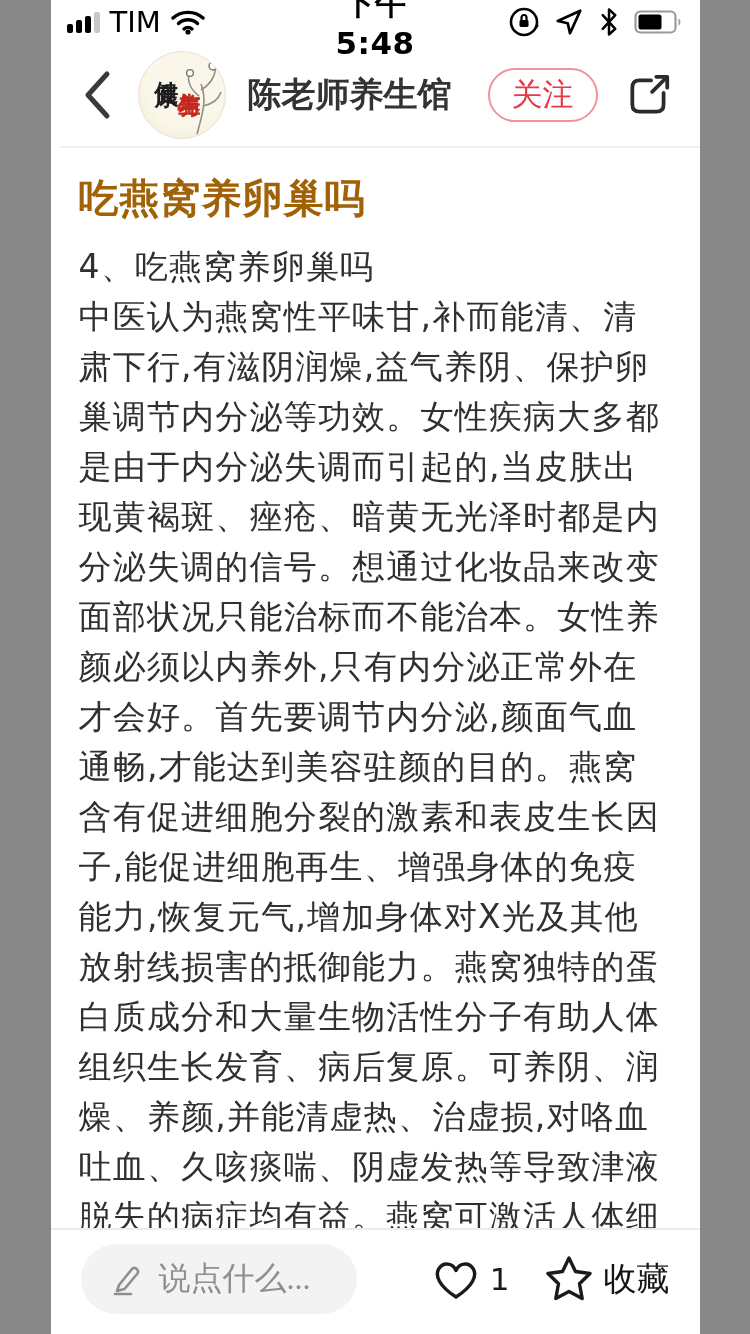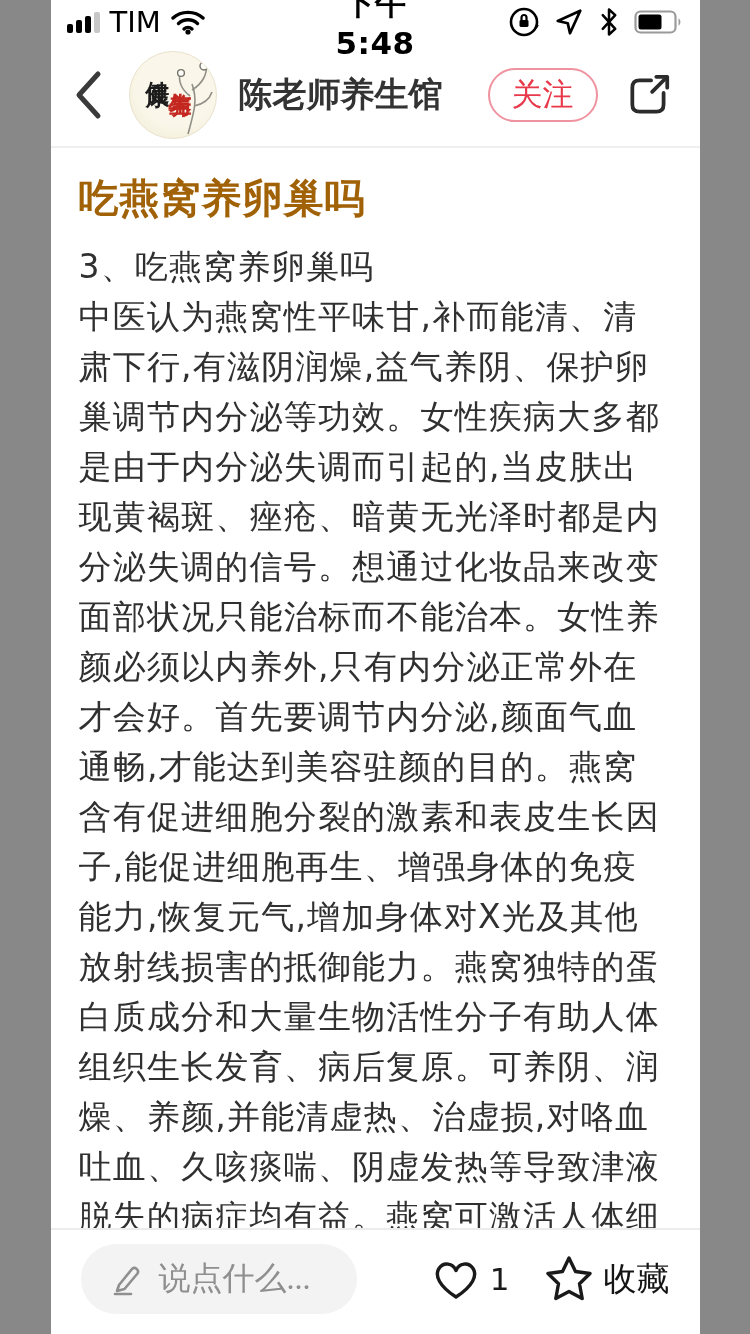--- a/index.html
+++ b/index.html
@@ -27,20 +27,21 @@
   .sig { display:flex; align-items:flex-end; gap:3px; height:22px; }
   .sig span { width:6px; border-radius:2px; background:#000; display:block; }
   .sig .s1{height:9px;} .sig .s2{height:13px;} .sig .s3{height:17px;} .sig .s4{height:21px; background:#c8c8c8;}
   
   .header {
     height: 104px;
     display: flex; align-items: center;
     padding: 0 26px 0 22px;
     background: #fff;
     border-bottom: 2px solid #efefef;
+    margin-left: 9px;
   }
   .back-btn { width: 44px; height: 60px; display:flex; align-items:center; cursor:pointer; }
   .avatar {
     width: 88px; height: 88px; border-radius: 50%;
     background: radial-gradient(circle at 55% 40%, #faf7ea 55%, #f0ead2 100%);
     margin-left: 12px;
     position: relative; overflow: hidden;
     border: 1px solid #e9e2cc;
     cursor: pointer;
     flex: none;
@@ -197,21 +198,21 @@
       <svg width="50" height="50" viewBox="0 0 48 48">
         <path d="M26 10 H15 q-7 0 -7 7 v16 q0 7 7 7 h16 q7 0 7 -7 V22" fill="none" stroke="#2b2b2b" stroke-width="3.6" stroke-linecap="round"></path>
         <path d="M27 21 L41 7" fill="none" stroke="#2b2b2b" stroke-width="3.6" stroke-linecap="round"></path>
         <path d="M31 6.5 h10.5 v10.5" fill="none" stroke="#2b2b2b" stroke-width="3.6" stroke-linecap="round" stroke-linejoin="round"></path>
       </svg>
     </div>
   </div>
 
   <div class="article">
     <h1 class="article-title">吃燕窝养卵巢吗</h1>
-    <div class="article-sub">3、吃燕窝养卵巢吗</div>
+    <div class="article-sub">4、吃燕窝养卵巢吗</div>
     <div class="article-body">中医认为燕窝性平味甘,补而能清、清肃下行,有滋阴润燥,益气养阴、保护卵巢调节内分泌等功效。女性疾病大多都是由于内分泌失调而引起的,当皮肤出现黄褐斑、痤疮、暗黄无光泽时都是内分泌失调的信号。想通过化妆品来改变面部状况只能治标而不能治本。女性养颜必须以内养外,只有内分泌正常外在才会好。首先要调节内分泌,颜面气血通畅,才能达到美容驻颜的目的。燕窝含有促进细胞分裂的激素和表皮生长因子,能促进细胞再生、增强身体的免疫能力,恢复元气,增加身体对X光及其他放射线损害的抵御能力。燕窝独特的蛋白质成分和大量生物活性分子有助人体组织生长发育、病后复原。可养阴、润燥、养颜,并能清虚热、治虚损,对咯血吐血、久咳痰喘、阴虚发热等导致津液脱失的病症均有益。燕窝可激活人体细胞,加速新陈代谢,由内至外改善身体状况,令人精神焕发,延缓衰老。</div>
   </div>
 
   <div class="meta-row">
     <span class="post-date">02-19</span>
     <button class="dislike-btn">
       <svg width="32" height="32" viewBox="0 0 32 32">
         <circle cx="16" cy="16" r="12.5" fill="none" stroke="#a5a5a5" stroke-width="2.2"></circle>
         <path d="M9 11.5 l4.5 2.5 M13.5 11.5 L9 14" stroke="#a5a5a5" stroke-width="2" stroke-linecap="round" fill="none"></path>
         <path d="M23 11.5 l-4.5 2.5 M18.5 11.5 L23 14" stroke="#a5a5a5" stroke-width="2" stroke-linecap="round" fill="none"></path>

